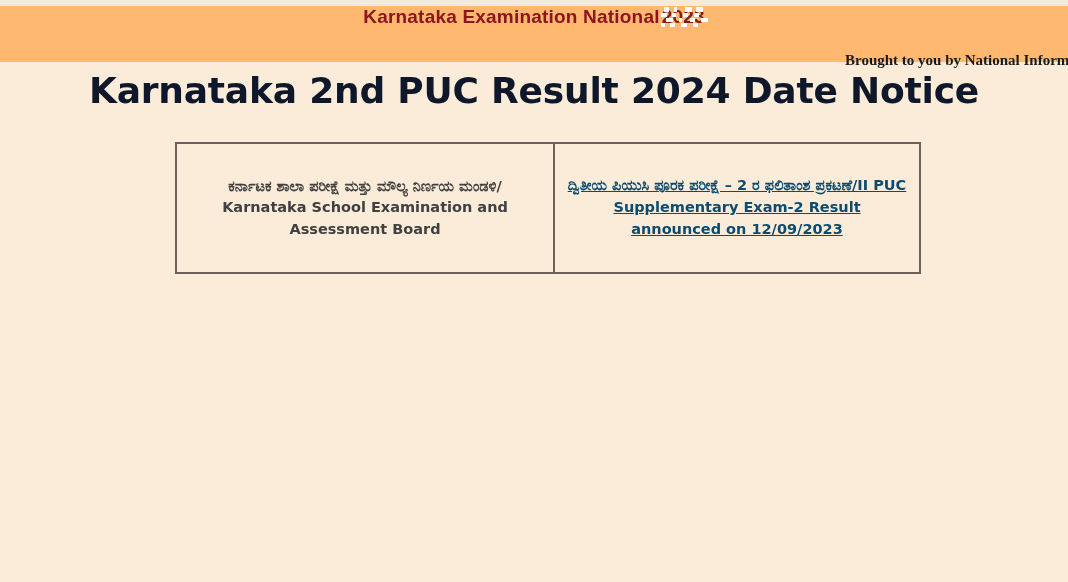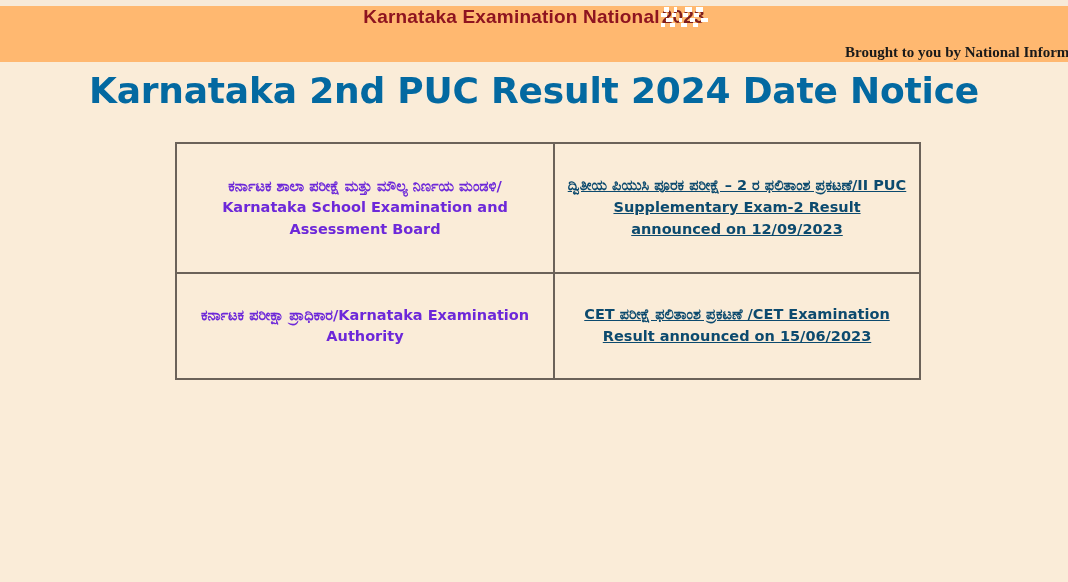--- a/index.html
+++ b/index.html
@@ -75,39 +75,39 @@
                       #ffffff 18px 21px, transparent 21px 29px, #ffffff 29px 34px,
                       transparent 34px 40px, #ffffff 40px 47px, transparent 47px 52px) 0 11px/100% 4px no-repeat,
       linear-gradient(to right, #ffffff 0 4px, transparent 4px 9px, #ffffff 9px 14px,
                       transparent 14px 20px, #ffffff 20px 26px, transparent 26px 32px,
                       #ffffff 32px 37px, transparent 37px 52px) 0 16px/100% 5px no-repeat;
     pointer-events: none;
   }
 
   .brought-by {
     position: absolute;
-    top: 44px;
+    top: 52px;
     left: 845px;
     font-family: "Liberation Serif", "DejaVu Serif", serif;
     font-size: 15px;
     font-weight: bold;
     color: #1a1a1a;
     white-space: nowrap;
   }
 
   .page-heading {
     position: absolute;
     top: 70px;
     left: 0;
     width: 1068px;
     text-align: center;
     font-family: "DejaVu Sans", sans-serif;
     font-size: 36px;
     font-weight: bold;
-    color: #0369a1;
+    color: #0f172a;
     letter-spacing: -0.2px;
     white-space: nowrap;
   }
 
   .notice-table {
     position: absolute;
     top: 142px;
     left: 175px;
     width: 692px;
     border-collapse: collapse;
@@ -123,21 +123,21 @@
   .col-org { width: 352px; }
   .col-link { width: 340px; }
 
   .row-1 td { height: 108px; }
   .row-2 td { height: 84px; }
 
   .org-text {
     font-family: "DejaVu Sans", sans-serif;
     font-size: 14.5px;
     font-weight: bold;
-    color: #6d28d9;
+    color: #404040;
     line-height: 1.45;
   }
 
   .result-link {
     font-family: "DejaVu Sans", sans-serif;
     font-size: 14.5px;
     font-weight: bold;
     color: #0c4a6e;
     text-decoration: underline;
     line-height: 1.5;
@@ -161,22 +161,14 @@
 <table class="notice-table">
   <tbody>
     <tr class="row-1">
       <td class="col-org">
         <div class="org-text">ಕರ್ನಾಟಕ ಶಾಲಾ ಪರೀಕ್ಷೆ ಮತ್ತು ಮೌಲ್ಯ ನಿರ್ಣಯ ಮಂಡಳಿ/ Karnataka School Examination and Assessment Board</div>
       </td>
       <td class="col-link">
         <span class="result-link">ದ್ವಿತೀಯ ಪಿಯುಸಿ ಪೂರಕ ಪರೀಕ್ಷೆ – 2 ರ ಫಲಿತಾಂಶ ಪ್ರಕಟಣೆ/II PUC Supplementary Exam-2 Result announced on 12/09/2023</span>
       </td>
     </tr>
-    <tr class="row-2">
-      <td class="col-org">
-        <div class="org-text">ಕರ್ನಾಟಕ ಪರೀಕ್ಷಾ ಪ್ರಾಧಿಕಾರ/Karnataka Examination Authority</div>
-      </td>
-      <td class="col-link">
-        <span class="result-link">CET ಪರೀಕ್ಷೆ ಫಲಿತಾಂಶ ಪ್ರಕಟಣೆ /CET Examination Result announced on 15/06/2023</span>
-      </td>
-    </tr>
   </tbody>
 </table>
 
 </body></html>

